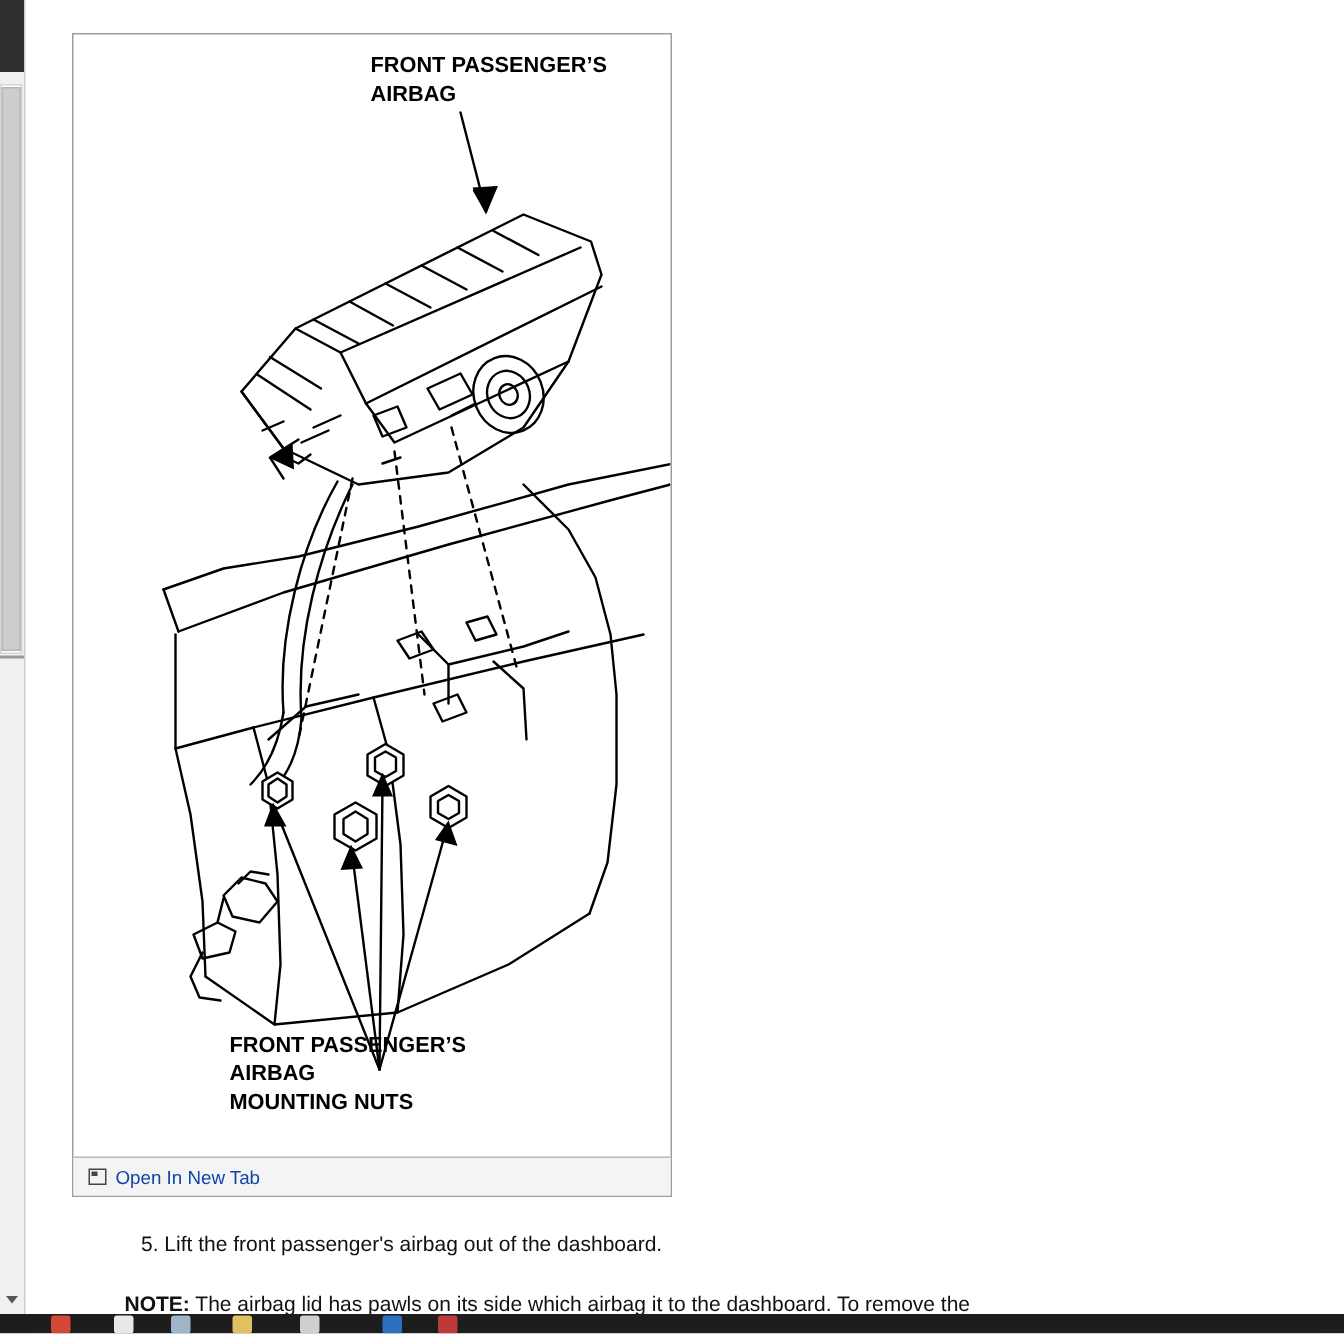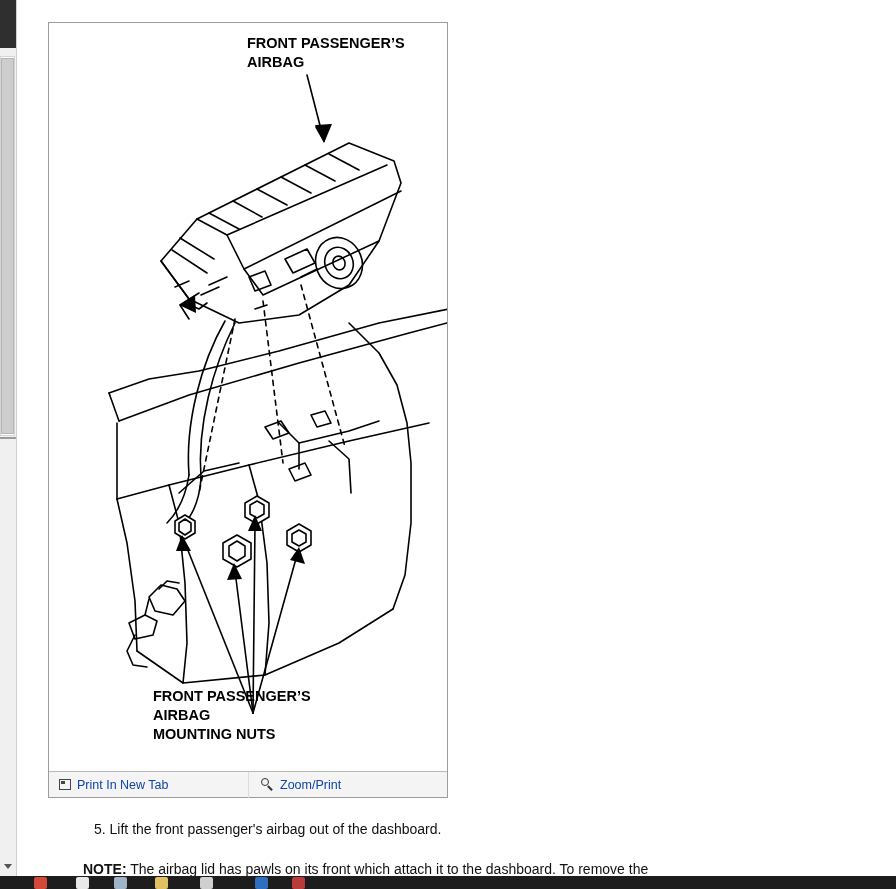--- a/index.html
+++ b/index.html
@@ -324,34 +324,30 @@
             <text x="104" y="678" font-family="Liberation Sans, sans-serif" font-size="14.5" font-weight="bold" fill="#000" stroke="none">FRONT PASSENGER’S</text>
             <text x="104" y="697" font-family="Liberation Sans, sans-serif" font-size="14.5" font-weight="bold" fill="#000" stroke="none">AIRBAG</text>
             <text x="104" y="716" font-family="Liberation Sans, sans-serif" font-size="14.5" font-weight="bold" fill="#000" stroke="none">MOUNTING NUTS</text>
           </g>
         </svg>
       </div>
 
       <div class="figure-toolbar">
         <div class="tool-btn open-new-tab">
           <span class="icon-newtab"></span>
-          <span class="label">Print In New Tab</span>
-        </div>
-        <div class="tool-btn zoom-print">
-          <span class="icon-zoom"></span>
-          <span class="label">Zoom/Print</span>
+          <span class="label">Open In New Tab</span>
         </div>
       </div>
     </div>
 
     <div class="step-text">5. Lift the front passenger's airbag out of the dashboard.</div>
 
     <div class="note-block">
       <span class="note-label">NOTE:</span>
-      <span>The airbag lid has pawls on its front which attach it to the dashboard. To remove the</span>
+      <span>The airbag lid has pawls on its side which airbag it to the dashboard. To remove the</span>
     </div>
 
   </div>
 
   <div class="right-scroll"></div>
 
   <div class="taskbar">
       <div class="tb-icon" style="left: 34px; background: rgb(211, 72, 54);"></div>
       <div class="tb-icon" style="left: 76px; background: rgb(232, 232, 232);"></div>
       <div class="tb-icon" style="left: 114px; background: rgb(159, 180, 199);"></div>

